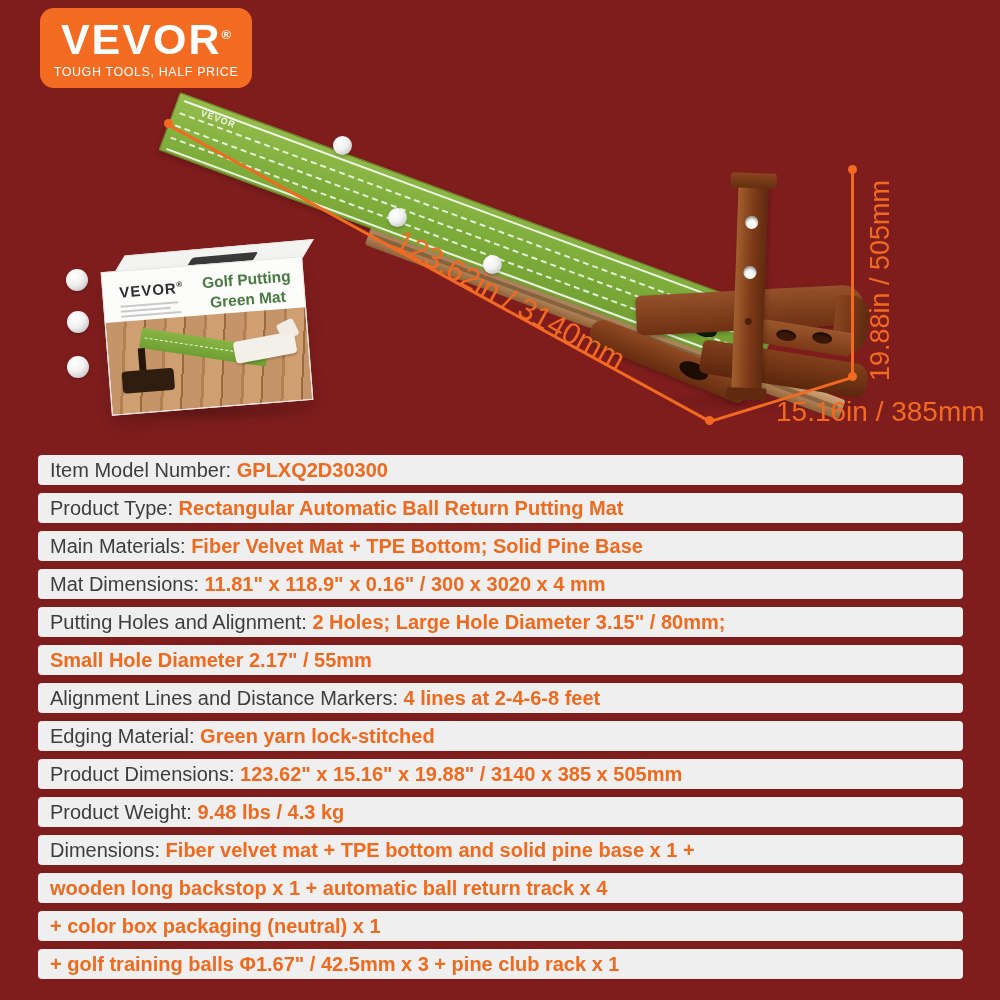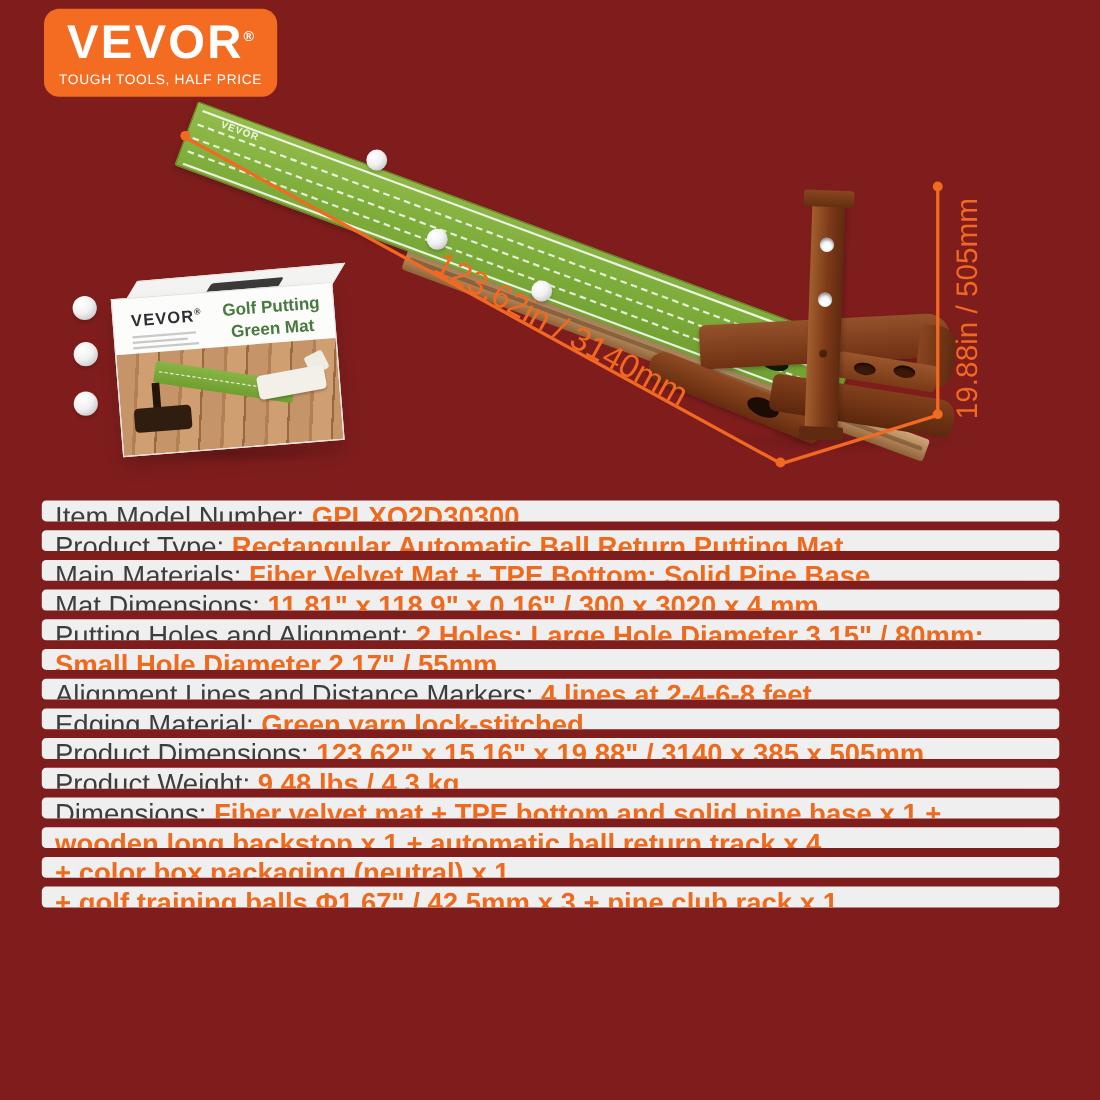--- a/index.html
+++ b/index.html
@@ -105,22 +105,22 @@
   .dim-dot { width:9px; height:9px; border-radius:50%; background:var(--accent); }
   .dot-a { left:164px; top:119px; } .dot-b { left:705px; top:416px; }
   .dot-c { left:848px; top:165px; } .dot-d { left:848px; top:372px; }
   .dim-label { font-size:29px; white-space:nowrap; }
   .dim-length-label { left:340px; top:283px; width:340px; text-align:center; transform:rotate(28.7deg); font-size:30px; }
   .dim-height-label { left:775px; top:265px; width:210px; text-align:center; transform:rotate(-90deg); font-size:27px; }
   .dim-width-label  { left:776px; top:396px; font-size:28px; }
 
   
   .specs { position:absolute; left:38px; top:455px; width:925px; }
-  .spec-row { height:19px; margin-bottom:8px; background:#efefef; border-radius:4px;
-              padding:0 12px; font-size:25px; line-height:30px; white-space:nowrap; color:#3d3d3d; overflow:hidden; }
+  .spec-row { height:30px; margin-bottom:8px; background:#efefef; border-radius:4px;
+              padding:0 12px; font-size:20px; line-height:30px; white-space:nowrap; color:#3d3d3d; overflow:hidden; }
   .spec-value { color:#ed6a1f; font-weight:700; }
 </style>
 </head>
 <body>
 
 <div class="page" style="--accent:#f26a22;">
 
   <div class="logo">
     <div class="logo-name"><span>VEVOR</span><span class="logo-reg">®</span></div>
     <div class="logo-tagline">TOUGH TOOLS, HALF PRICE</div>
@@ -198,20 +198,21 @@
 
     <div class="dim dim-line dim-length-line"></div>
     <div class="dim dim-line dim-height-line"></div>
     <div class="dim dim-line dim-width-line"></div>
     <div class="dim dim-dot dot-a"></div>
     <div class="dim dim-dot dot-b"></div>
     <div class="dim dim-dot dot-c"></div>
     <div class="dim dim-dot dot-d"></div>
     <div class="dim dim-label dim-length-label">123.62in / 3140mm</div>
     <div class="dim dim-label dim-height-label">19.88in / 505mm</div>
+    <div class="dim dim-label dim-width-label">15.16in / 385mm</div>
   </div>
 
   <div class="specs">
     <div class="spec-row"><span class="spec-label">Item Model Number: </span><span class="spec-value">GPLXQ2D30300</span></div>
     <div class="spec-row"><span class="spec-label">Product Type: </span><span class="spec-value">Rectangular Automatic Ball Return Putting Mat</span></div>
     <div class="spec-row"><span class="spec-label">Main Materials: </span><span class="spec-value">Fiber Velvet Mat + TPE Bottom; Solid Pine Base</span></div>
     <div class="spec-row"><span class="spec-label">Mat Dimensions: </span><span class="spec-value">11.81" x 118.9" x 0.16" / 300 x 3020 x 4 mm</span></div>
     <div class="spec-row"><span class="spec-label">Putting Holes and Alignment: </span><span class="spec-value">2 Holes; Large Hole Diameter 3.15" / 80mm;</span></div>
     <div class="spec-row"><span class="spec-label"></span><span class="spec-value">Small Hole Diameter 2.17" / 55mm</span></div>
     <div class="spec-row"><span class="spec-label">Alignment Lines and Distance Markers: </span><span class="spec-value">4 lines at 2-4-6-8 feet</span></div>

